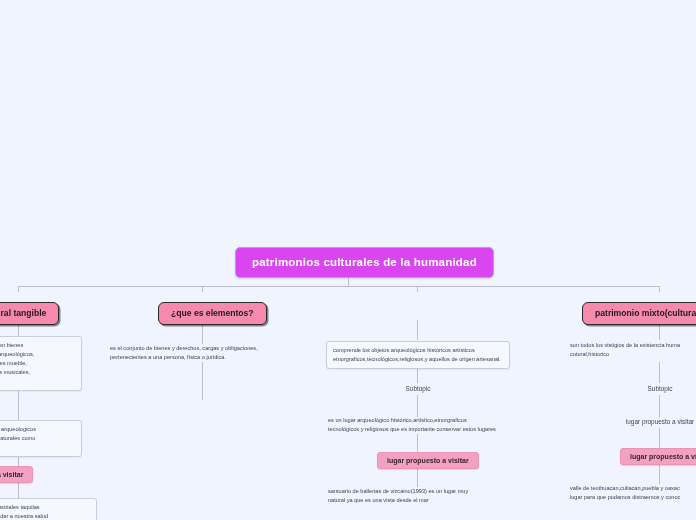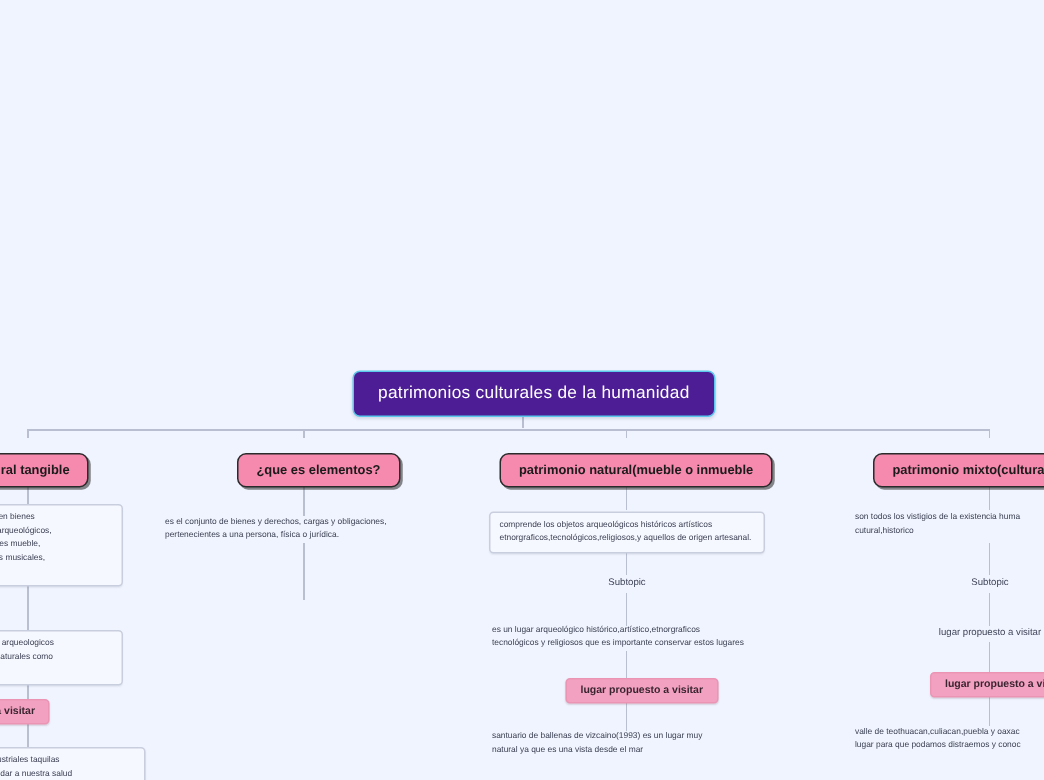--- a/index.html
+++ b/index.html
@@ -30,26 +30,26 @@
     pointer-events: none;
   }
   .node {
     position: absolute;
     box-sizing: border-box;
     white-space: nowrap;
   }
 
   
   .root-node {
-    background: #4c1d95;
+    background: #d946ef;
     color: #ffffff;
     border: 1px solid #5bc8ec;
     border-radius: 5px;
     font-size: 11.5px;
-    font-weight: normal;
+    font-weight: bold;
     letter-spacing: 0.2px;
     padding: 8px 16px 9px 16px;
     text-align: center;
     box-shadow: 0 1px 2px rgba(80,90,120,0.18);
   }
 
   
   .branch-node {
     background: #f589ae;
     color: #1b1b1b;
@@ -161,21 +161,20 @@
 
   <div class="node note-box" style="left:-46px; top:498px; width:143px;">stalaciones industriales taquilas
 istraemos y ayudar a nuestra salud
 tural</div>
 
   <div class="node branch-node" style="left:158px; top:302px;">¿que es elementos?</div>
 
   <div class="node plain-text" style="left:110px; top:344px; width:190px;">es el conjunto de bienes y derechos, cargas y obligaciones,
 pertenecientes a una persona, física o jurídica.</div>
 
-  <div class="node branch-node" style="left:333px; top:302px;">patrimonio natural(mueble o inmueble</div>
 
   <div class="node note-box" style="left:326px; top:341px; width:184px;">comprende los objetos arqueológicos históricos artísticos
 etnorgraficos,tecnológicos,religiosos,y aquellos de origen artesanal.</div>
 
   <div class="node plain-center" style="left:388px; top:384px; width:60px;">Subtopic</div>
 
   <div class="node plain-text" style="left:328px; top:416px; width:200px;">es un lugar arqueológico histórico,artístico,etnorgraficos
 tecnológicos y religiosos que es importante conservar estos lugares</div>
 
   <div class="node chip-node" style="left:377px; top:452px;">lugar propuesto a visitar</div>

